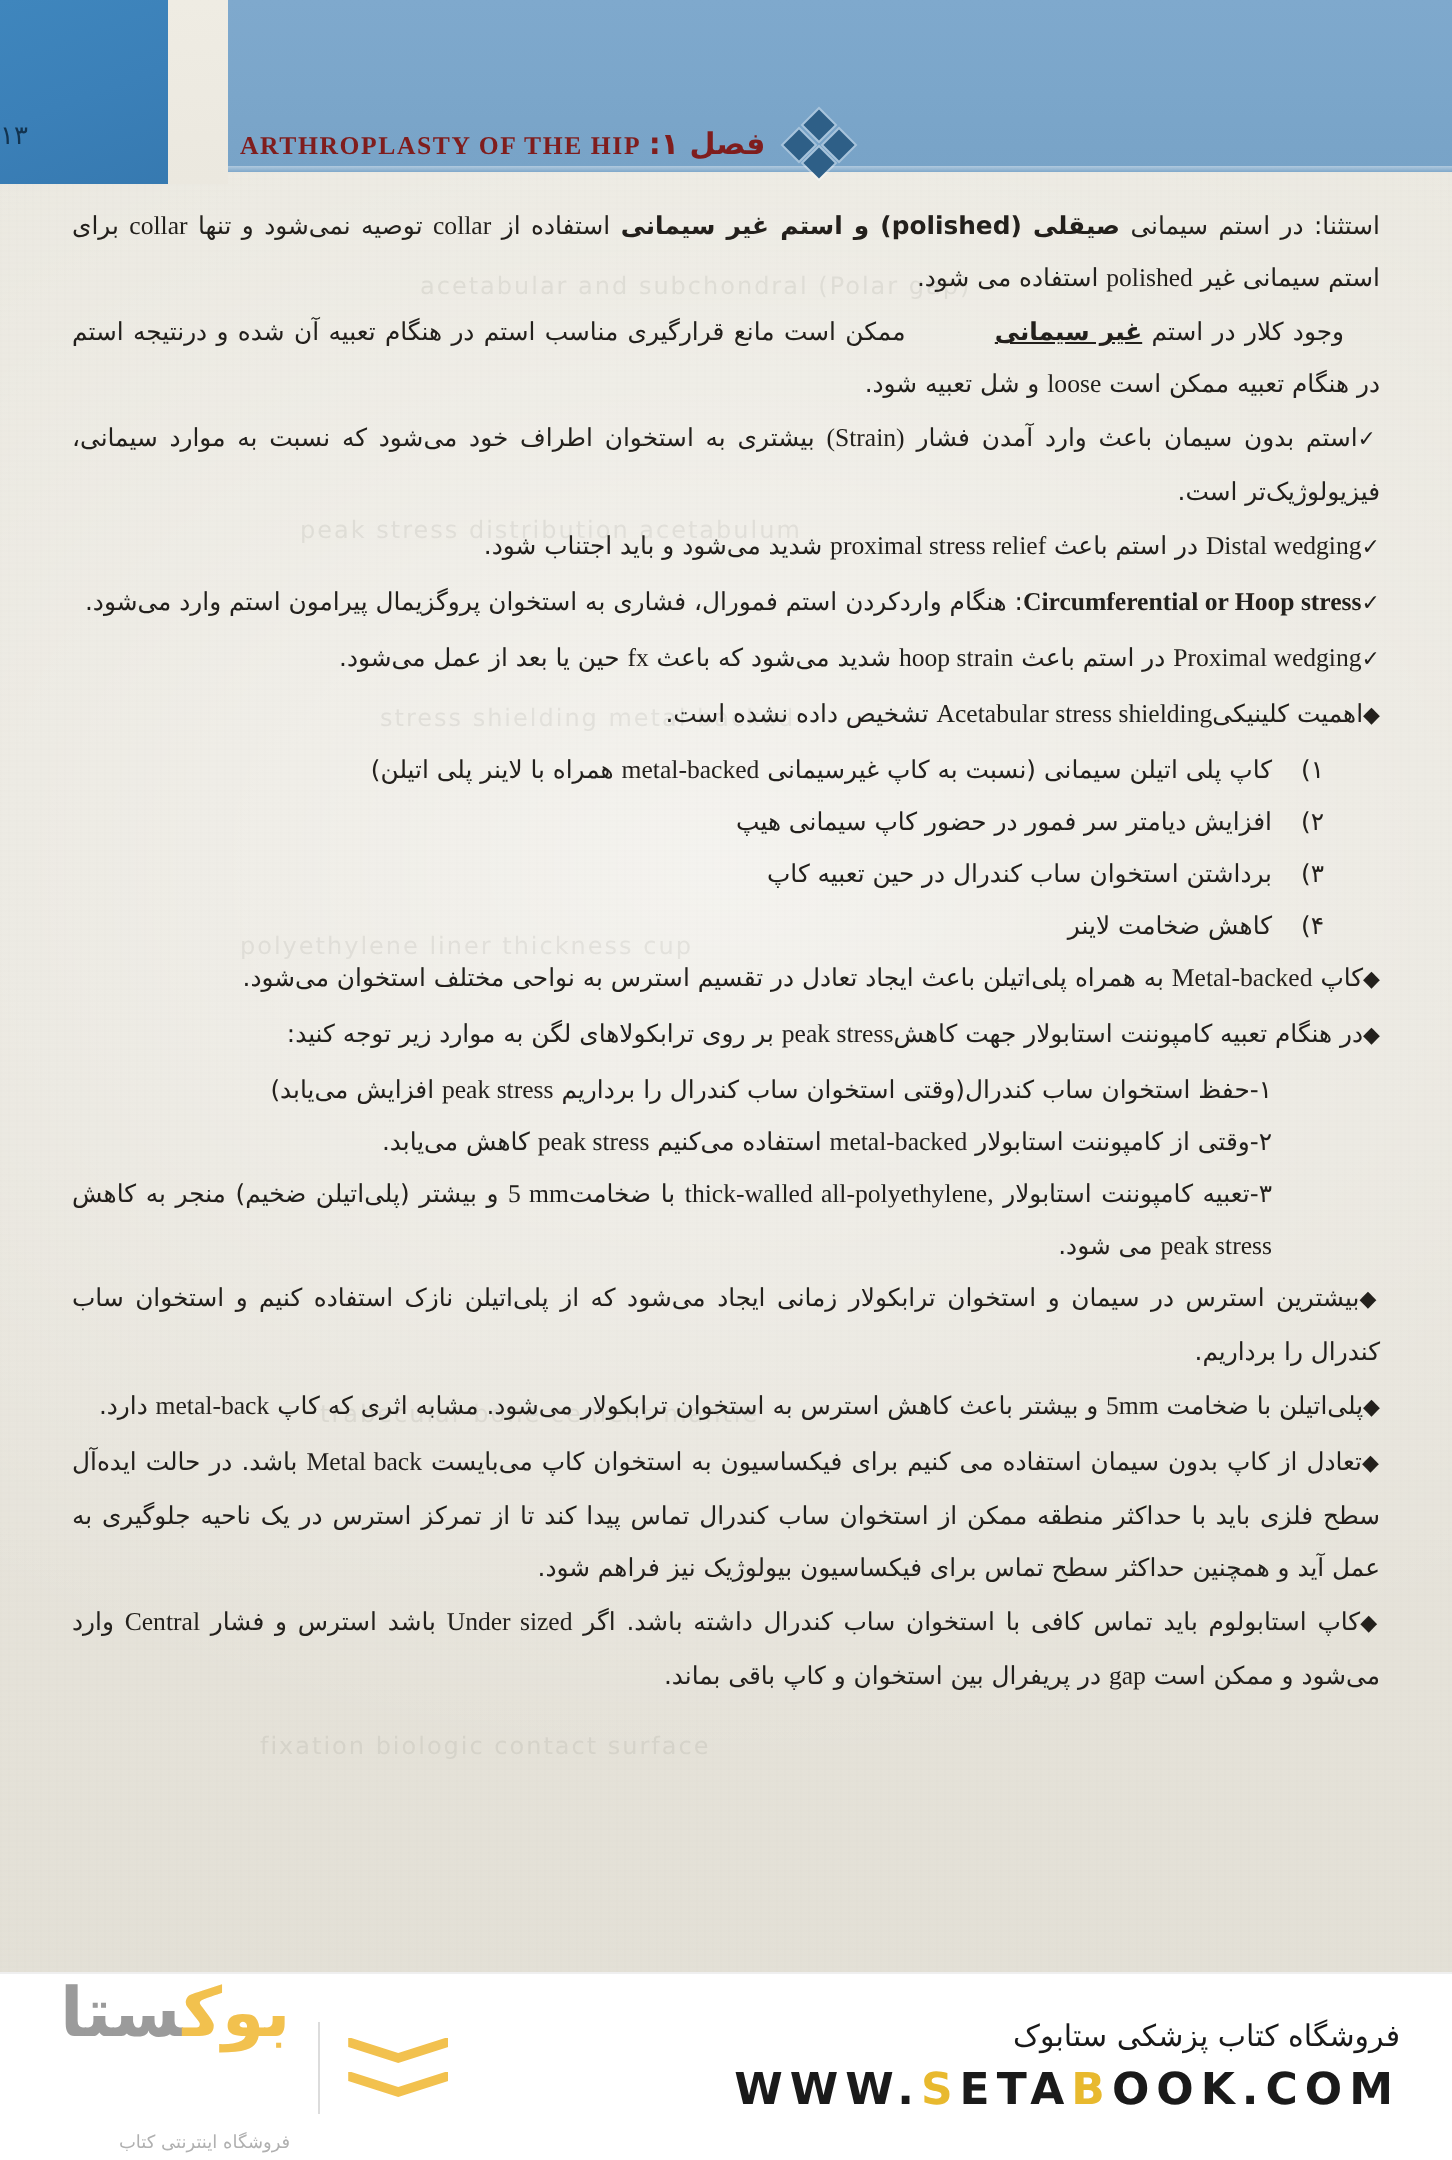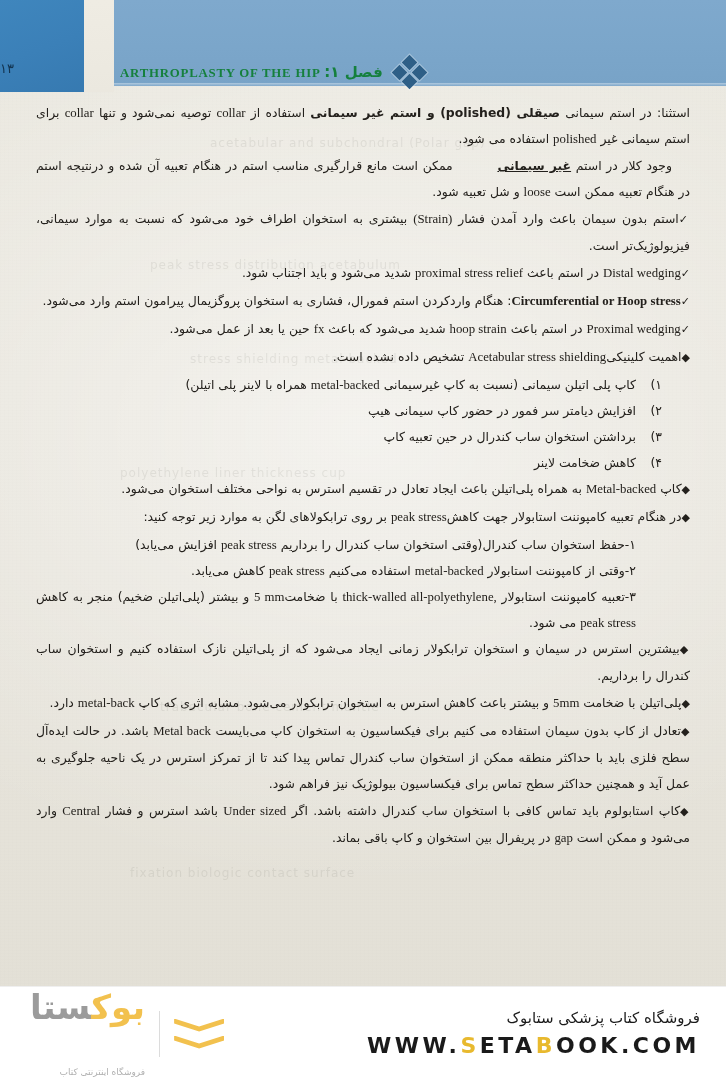--- a/index.html
+++ b/index.html
@@ -108,21 +108,21 @@
     background: #2e5f87;
     transform: rotate(45deg);
     box-shadow: 0 0 0 1px rgba(255,255,255,0.35);
   }
   .diamond-cluster i.d1 { left: 11px; top: 0px;  }
   .diamond-cluster i.d2 { left: 1px;  top: 10px; }
   .diamond-cluster i.d3 { left: 21px; top: 10px; }
   .diamond-cluster i.d4 { left: 11px; top: 19px; }
   .header-title {
     direction: rtl;
-    color: #15803d;
+    color: #7f1d1d;
     font-size: 15px;
     font-weight: bold;
     font-family: "Liberation Serif", "DejaVu Serif", serif;
     letter-spacing: 0.3px;
     white-space: nowrap;
   }
   .header-title .chapter-fa { font-family: "DejaVu Sans", sans-serif; font-size: 15px; }
   .header-title .chapter-en { letter-spacing: 0.8px; }
 
   

